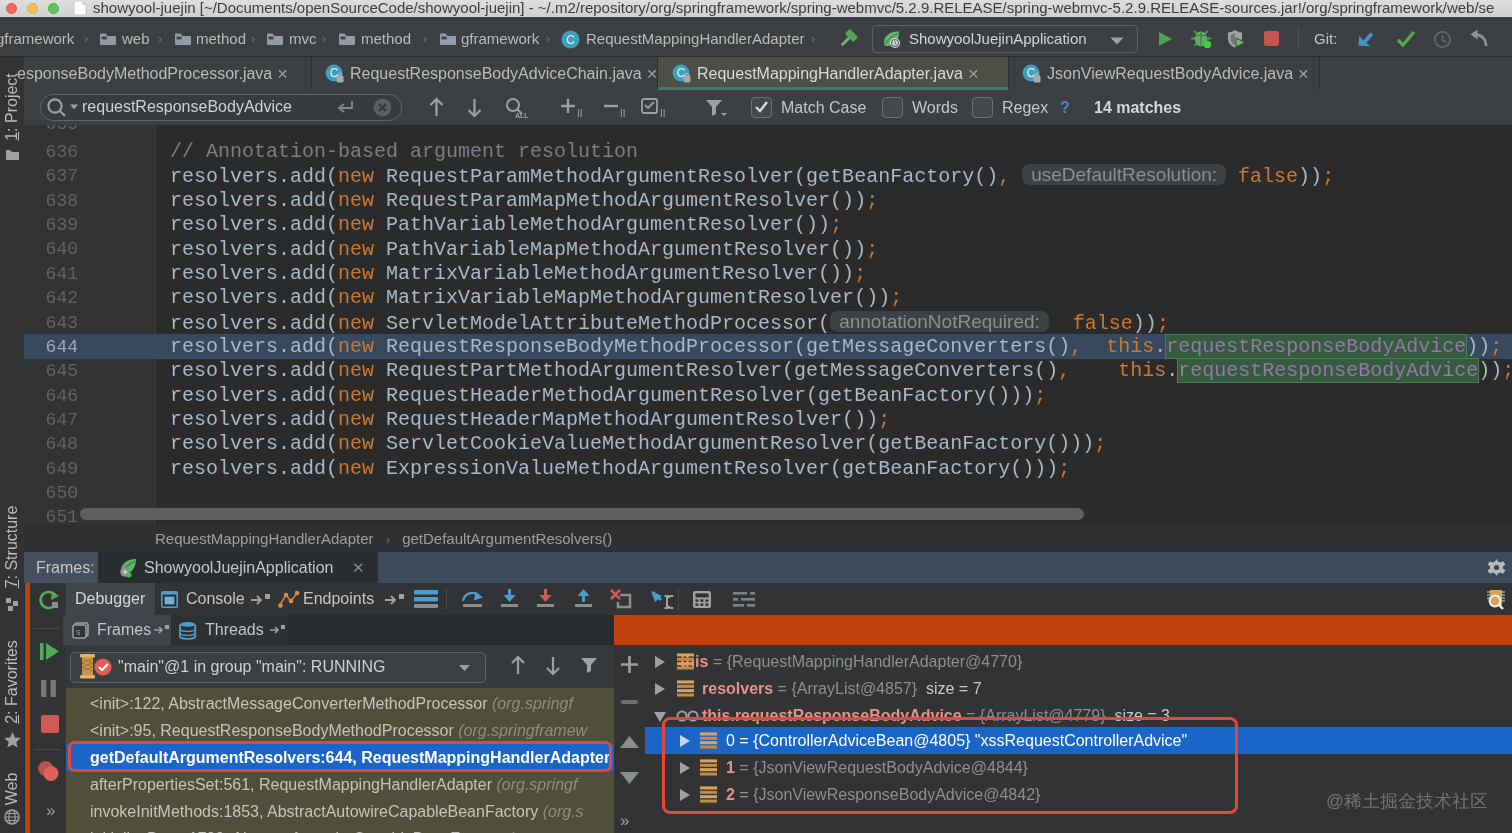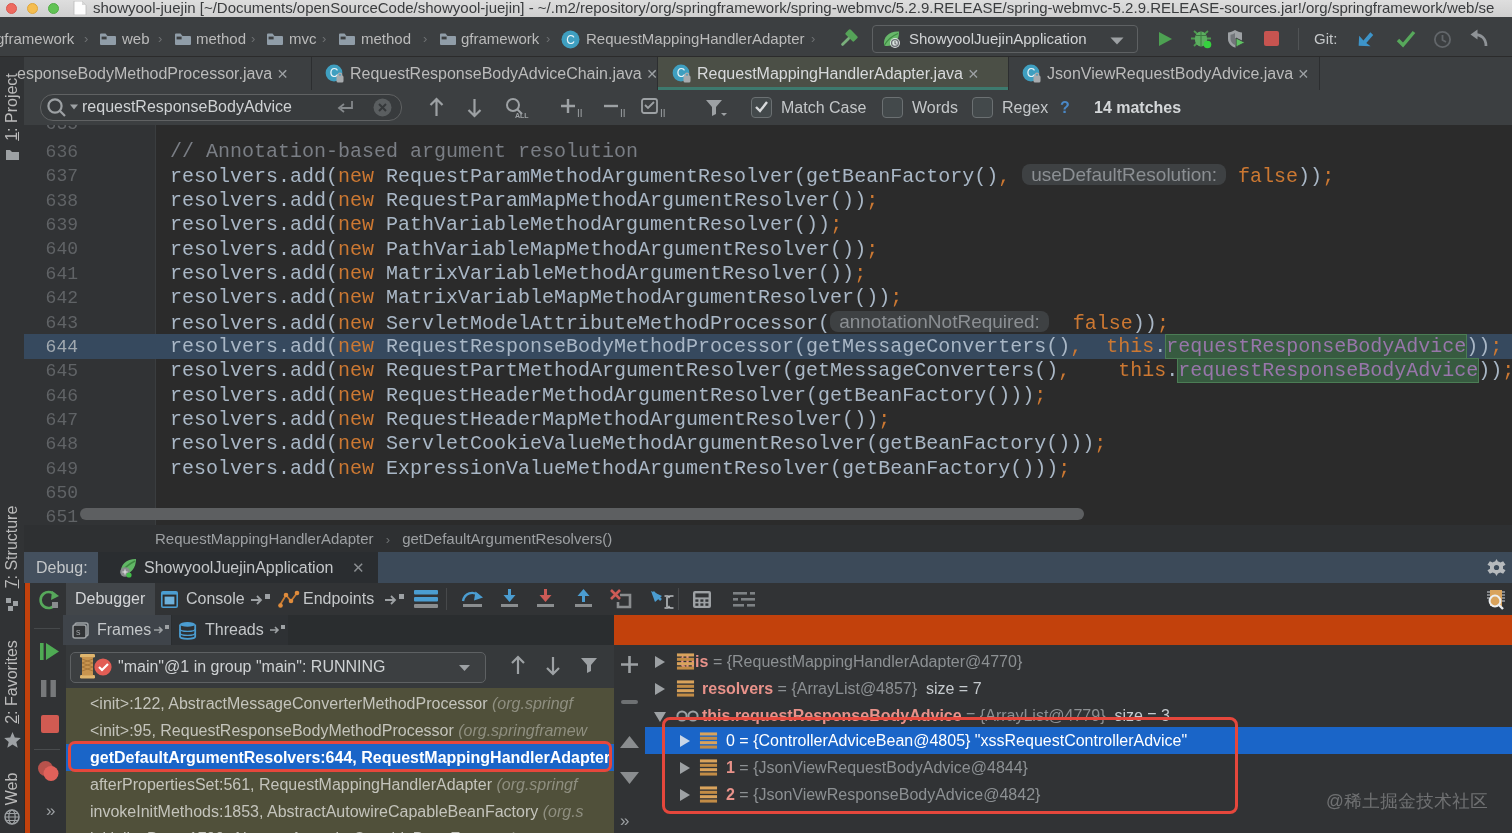--- a/index.html
+++ b/index.html
@@ -331,21 +331,21 @@
   </div>
 
   <div class="abs" id="crumbs">
     <span style="margin-left:131px;">RequestMappingHandlerAdapter</span>
     <span class="csep" style="margin:0 8px;">›</span>
     <span>getDefaultArgumentResolvers()</span>
   </div>
 
   <div class="abs" id="dhead">
     <span class="abs" style="left:0;top:0;width:74px;height:31px;background:#44505e;"></span>
-      <span class="abs" style="left:12px;top:0;line-height:31px;color:#c4c7c9;">Debug:</span>
+      <span class="abs" style="left:12px;top:0;line-height:31px;color:#c4c7c9;">Frames:</span>
     <span class="abs" style="left:74px;top:0;width:280px;height:31px;background:#2a2d30;"></span>
     <svg class="abs" style="left:94px;top:5px;" width="21" height="21" viewBox="0 0 21 21">
         <path d="M3 16 C2 8 8 2 18 2 C18 12 12 18 4 17 Z" fill="#61b765"></path>
         <path d="M3 16 C7 10 11 7 17 4" stroke="#3e8a42" stroke-width="1.4" fill="none"></path>
         <circle cx="7" cy="15" r="4.8" fill="#8a8d8f"></circle>
         <path d="M7 12.4 v5.2 M4.4 15 h5.2" stroke="#e8e8e8" stroke-width="1.1" fill="none"></path>
         <circle cx="11" cy="18" r="2.6" fill="#43c04a"></circle>
       </svg>
     <span class="abs" style="left:120px;top:0;line-height:31px;color:#c4c7c9;">ShowyoolJuejinApplication</span>
     <span class="abs" style="left:328px;top:0;line-height:31px;color:#8a8e91;font-size:15px;">✕</span>

